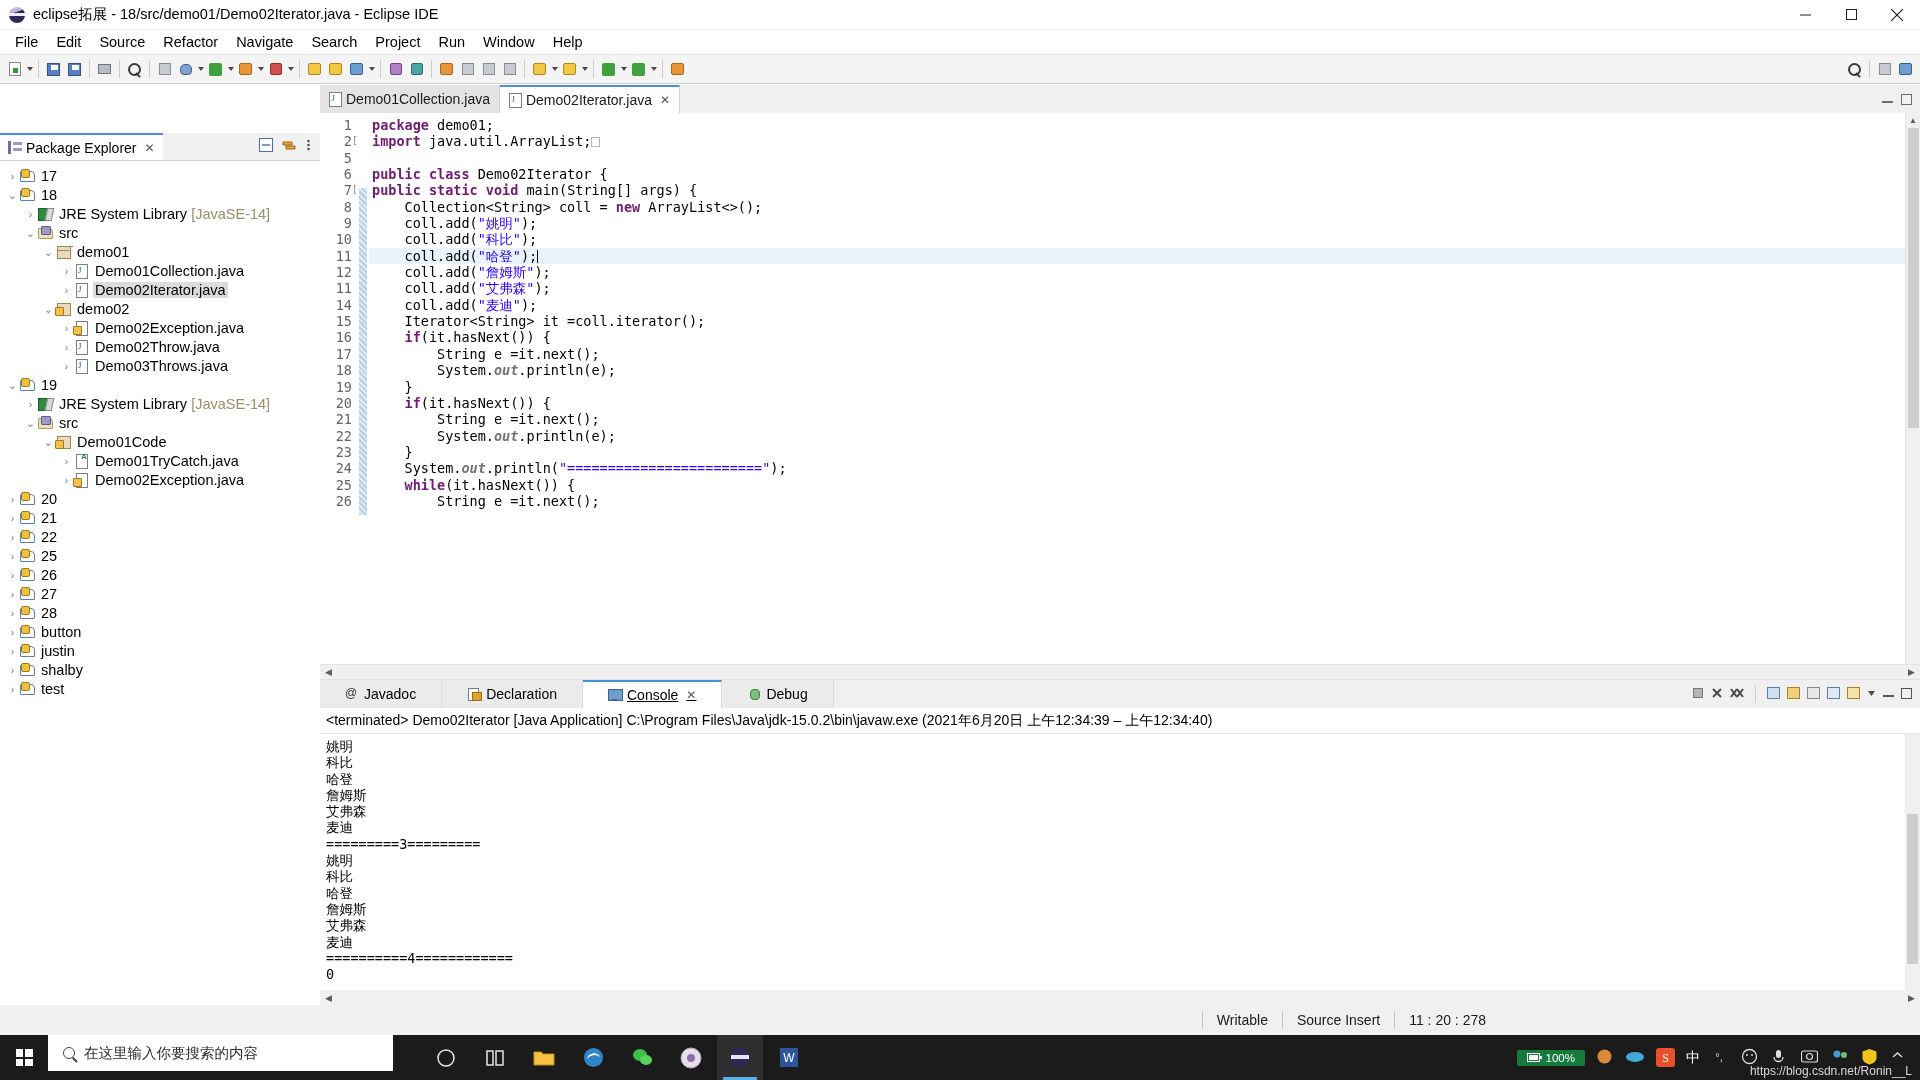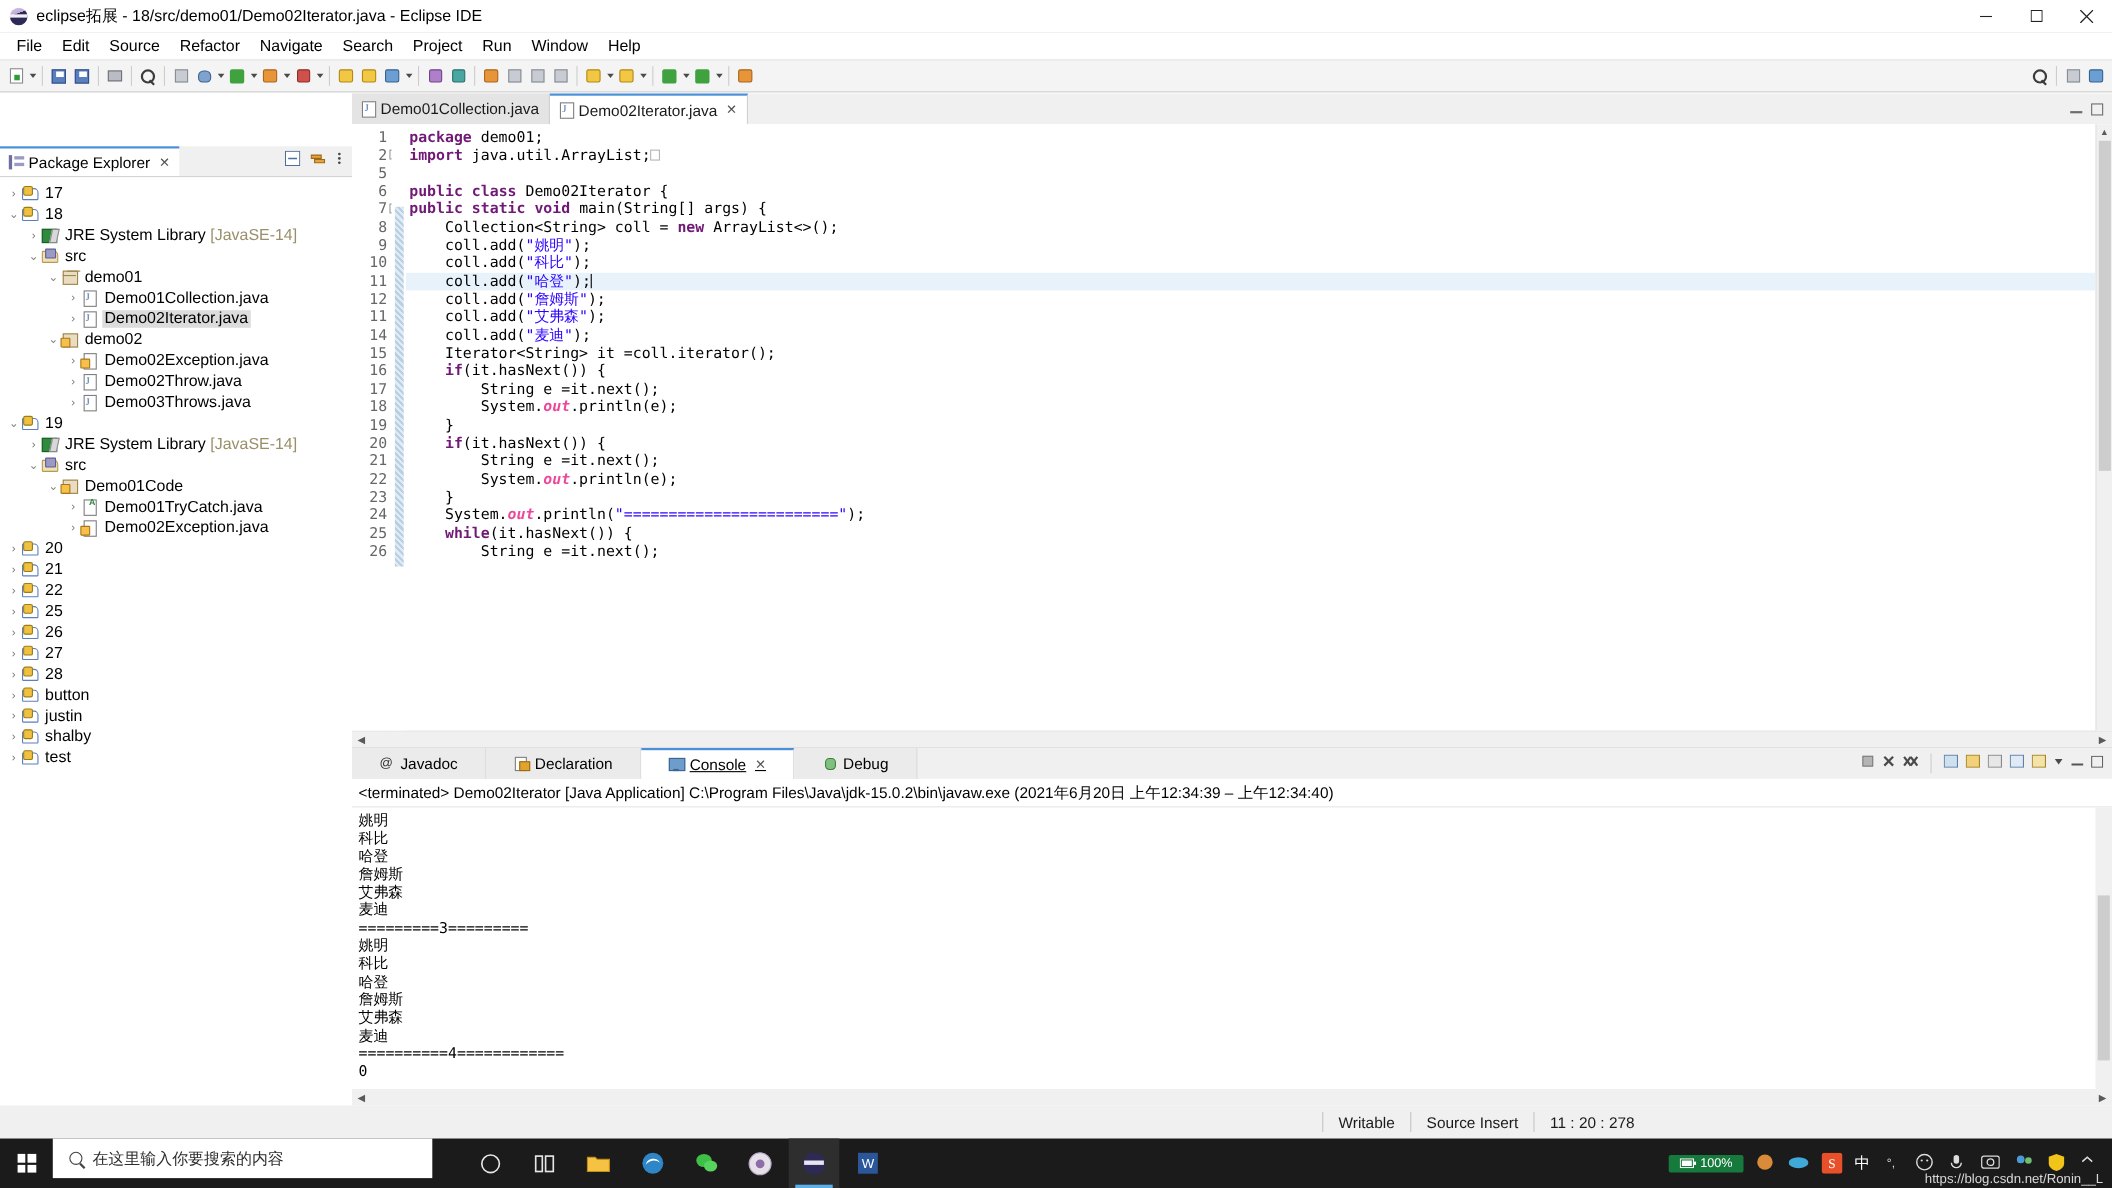--- a/index.html
+++ b/index.html
@@ -167,21 +167,21 @@
     background: repeating-linear-gradient(45deg,#b9cfe4 0 2px,#dfeaf3 2px 4px);
   }
   #code-text {
     flex:1; padding-top:4px; font-family:"DejaVu Sans Mono", monospace;
     font-size:13.5px; overflow:hidden; position:relative; min-width:0;
   }
   .cline { height:16.35px; line-height:16.35px; white-space:pre; padding-left:3px; }
   .cline.cur { background:#e8f2fb; }
   .k { color:#701a75; font-weight:bold; }
   .s { color:#2a00ff; }
-  .f { color:#ec4899; font-style:italic; font-weight:bold; }
+  .f { color:#737373; font-style:italic; font-weight:bold; }
   .caret-bar { display:inline-block; width:1px; height:13px; background:#000; vertical-align:-2px;}
   .imp-box { display:inline-block; width:9px;height:10px;border:1px solid #b5b5b5;vertical-align:-1px;}
 
   #code-vscroll {
     width:15px; background:#f0f0f0; flex:none; position:relative; border-left:1px solid #e2e2e2;
   }
   .sc-arrow { height:15px; display:flex; align-items:center; justify-content:center; color:#5a5a5a; font-size:8px;}
   #code-vthumb { position:absolute; left:2px; top:15px; width:11px; height:300px; background:#cdcdcd; }
   #code-hscroll { height:15px; background:#f0f0f0; display:flex; align-items:center; border-top:1px solid #e2e2e2;}
   .hs-arrow { width:17px; text-align:center; color:#5a5a5a; font-size:9px;}

